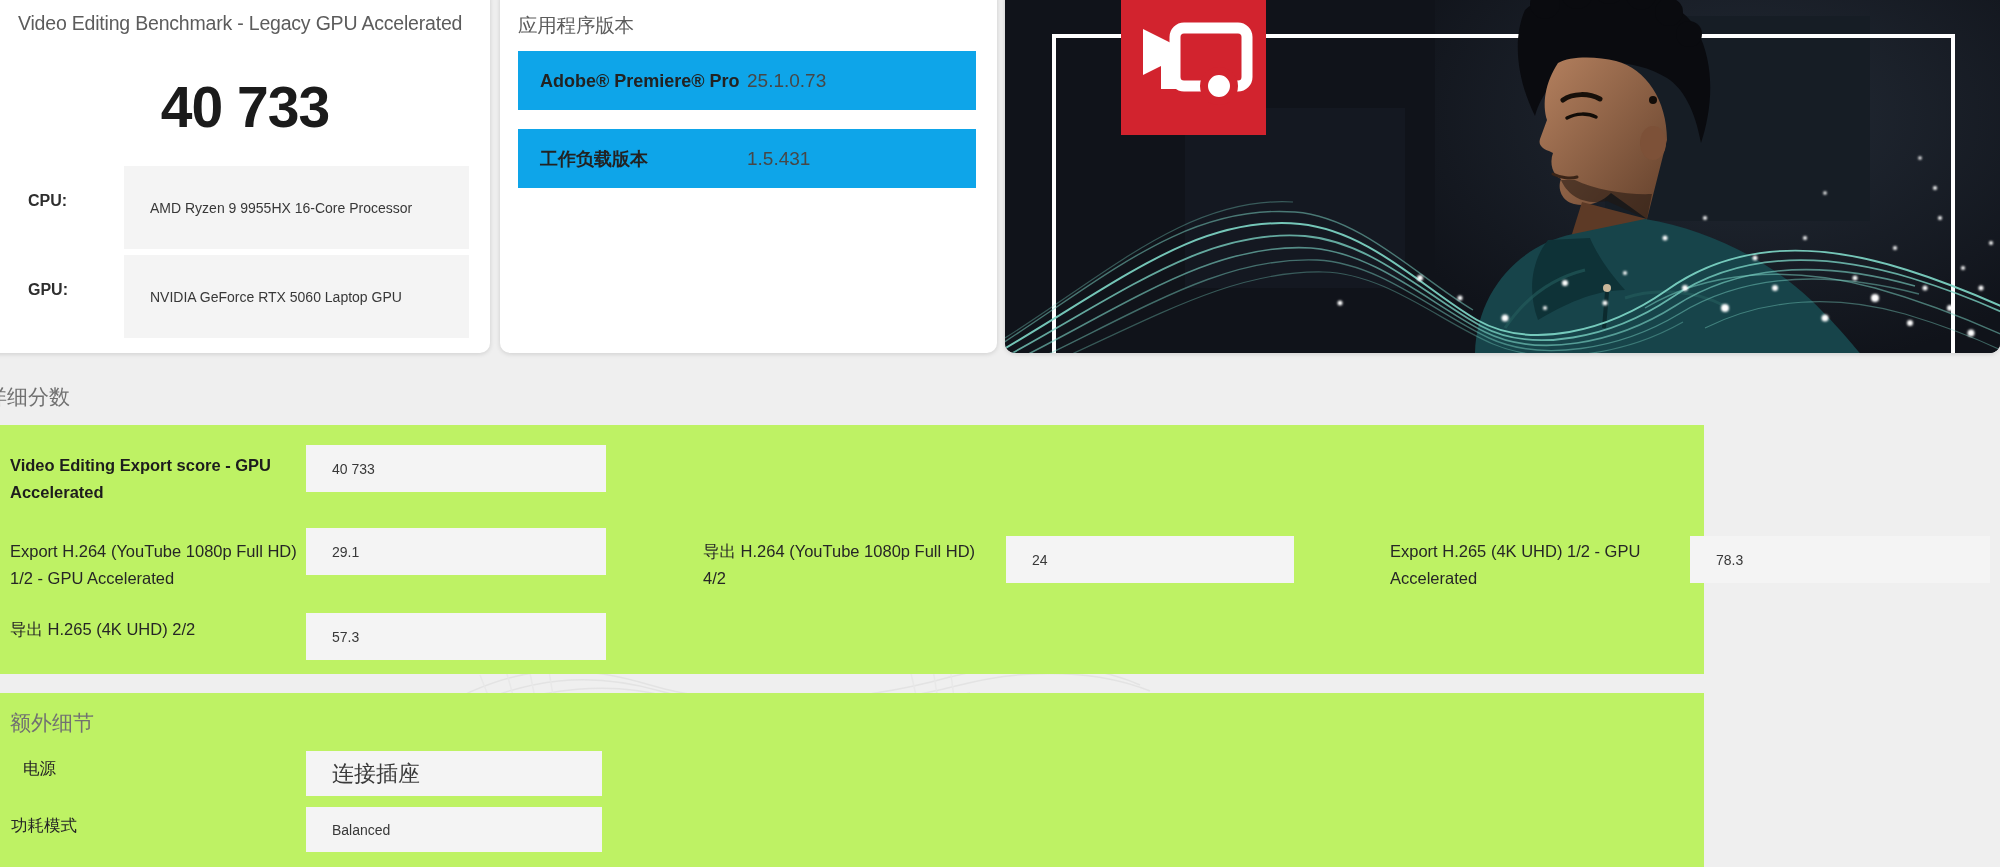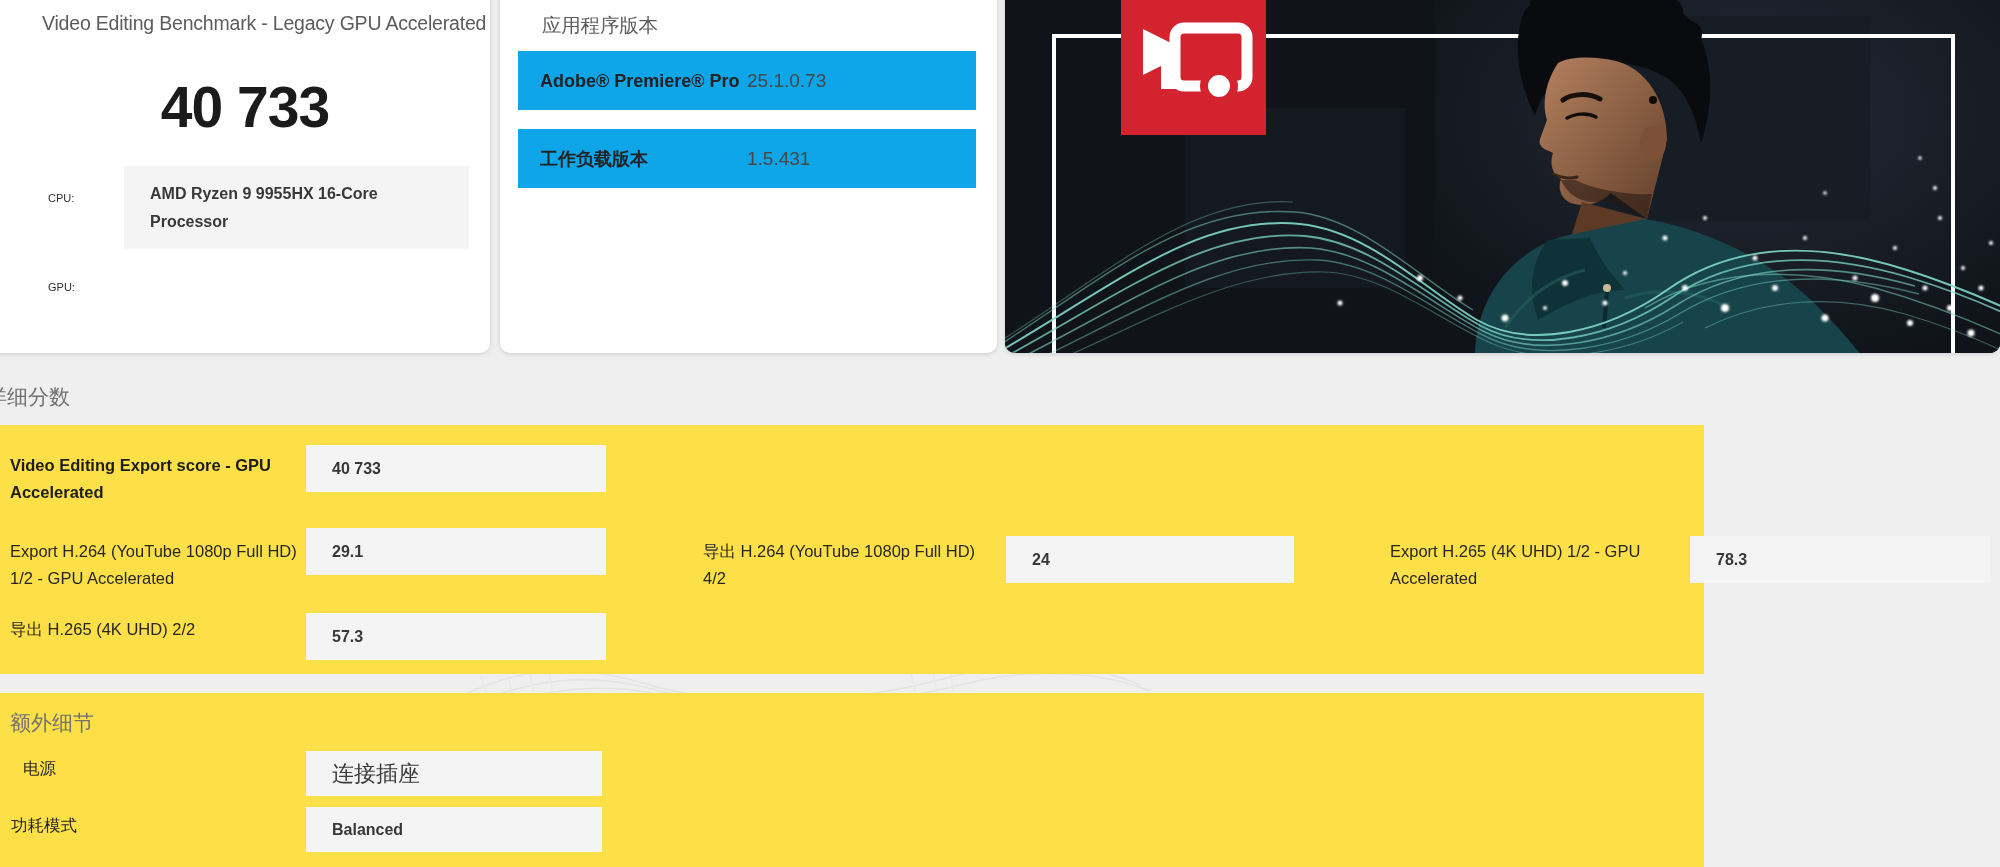--- a/index.html
+++ b/index.html
@@ -6,38 +6,38 @@
   html,body { width:2000px; height:867px; }
   body { font-family:"Liberation Sans", sans-serif; }
   .page { position:relative; width:2000px; height:867px; background:#efefef; overflow:hidden; }
 
   .card { position:absolute; top:-12px; height:365px; background:#ffffff;
           border-radius:10px; box-shadow:0 1px 5px rgba(0,0,0,.14); }
   .card-summary { left:-20px; width:510px; }
   .card-app     { left:500px;  width:497px; }
   .card-hero    { left:1005px; width:995px; background:#10131a; overflow:hidden; }
 
-  .card-title { position:absolute; font-size:19.5px; color:#5c5c5c; letter-spacing:-0.2px; white-space:nowrap;margin-left:24px; }
+  .card-title { position:absolute; font-size:19.5px; color:#5c5c5c; letter-spacing:-0.2px; white-space:nowrap; }
   .cjk { font-family:"Liberation Serif", serif; }
 
   .big-score { position:absolute; left:20px; top:86px; width:490px; text-align:center;
                font-size:57px; font-weight:700; color:#1b1b1b; letter-spacing:-1px; }
 
-  .spec-label { position:absolute; font-size:11px; font-weight:400; color:#2e2e2e;margin-left:20px; }
+  .spec-label { position:absolute; font-size:16px; font-weight:700; color:#2e2e2e; }
   .vbox { position:absolute; background:#f4f4f4; display:flex; align-items:center;
-          padding:0 26px; font-size:16px; font-weight:700; color:#383838; line-height:28px; }
+          padding:0 26px; font-size:14px; font-weight:400; color:#383838; line-height:28px; }
   .vbox.light { font-weight:400; color:#3a3a3a; }
 
   .app-row { position:absolute; left:18px; width:458px; background:#0ea5e9; }
   .app-row .lbl { position:absolute; left:22px; top:50%; transform:translateY(-50%);
                   font-size:18px; font-weight:700; color:#222; white-space:nowrap; }
   .app-row .val { position:absolute; left:229px; top:50%; transform:translateY(-50%);
                   font-size:19px; color:#474747; white-space:nowrap; }
 
-  .section { position:absolute; left:0; width:1704px; background:#fde047; }
+  .section { position:absolute; left:0; width:1704px; background:#bef264; }
   .section-scores { top:425px; height:249px; }
   .section-extra  { top:693px; height:174px; }
 
   .band-heading { position:absolute; font-size:21px; color:#717171; white-space:nowrap; }
 
   .score-label { position:absolute; font-size:16.5px; color:#262626; line-height:27px; }
   .score-label.bold { font-weight:700; color:#1d1d1d; }
 
   .watermark { position:absolute; left:150px; top:655px; width:1100px; height:58px; }
 
@@ -59,20 +59,21 @@
   </svg>
 
   <div class="card card-summary">
     <div class="card-title" style="left:38px; top:24px;">Video Editing Benchmark - Legacy GPU Accelerated</div>
     <div class="big-score">40 733</div>
 
     <div class="spec-label" style="left:48px; top:204px;">CPU:</div>
     <div class="vbox" style="left:144px; top:178px; width:345px; height:83px;">AMD Ryzen 9 9955HX 16-Core Processor</div>
 
     <div class="spec-label" style="left:48px; top:293px;">GPU:</div>
+    <div class="vbox" style="left:144px; top:267px; width:345px; height:83px;">NVIDIA GeForce RTX 5060 Laptop GPU</div>
   </div>
 
   <div class="card card-app">
     <div class="card-title cjk" style="left:18px; top:24px;">应用程序版本</div>
 
     <div class="app-row" style="top:63px; height:59px;">
       <span class="lbl">Adobe® Premiere® Pro</span>
       <span class="val">25.1.0.73</span>
     </div>
     <div class="app-row" style="top:141px; height:59px;">

